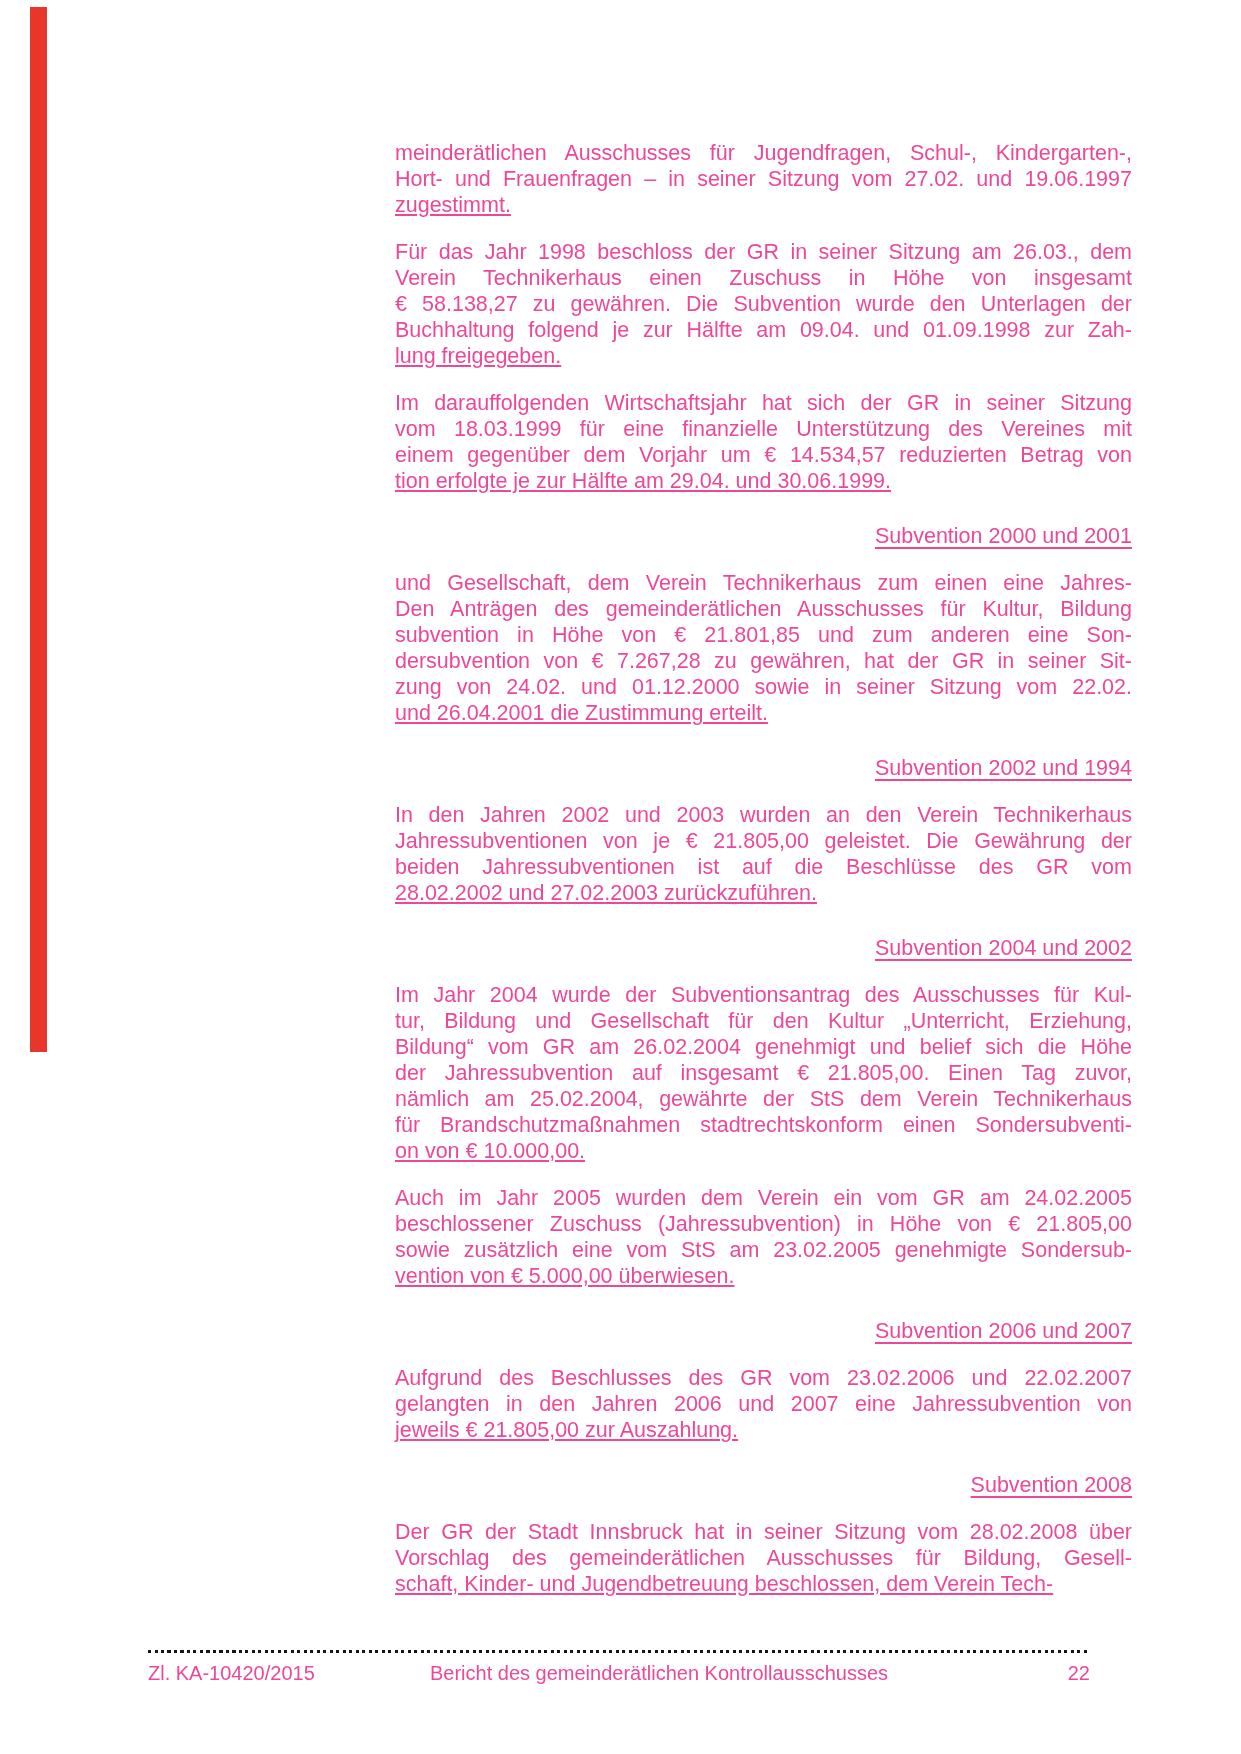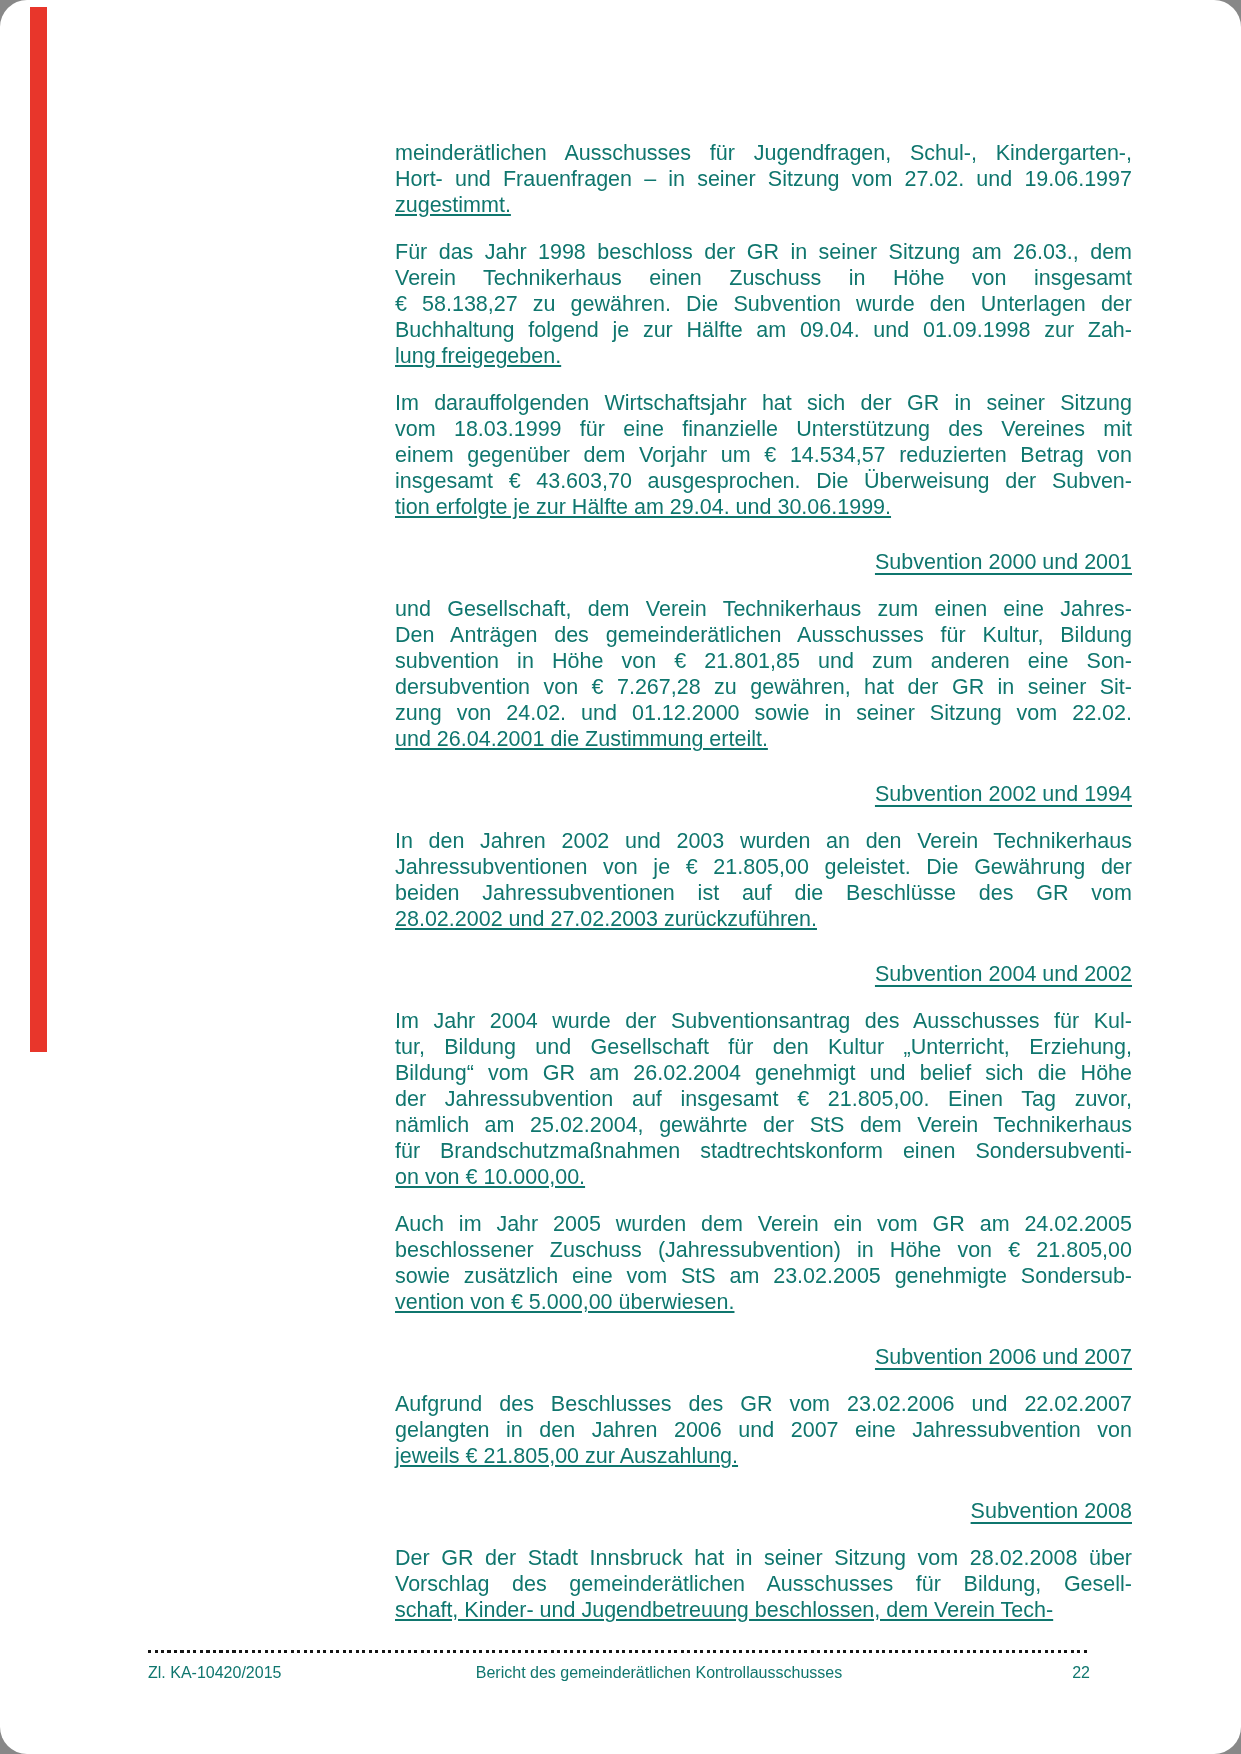--- a/index.html
+++ b/index.html
@@ -48,52 +48,51 @@
     left:148px;top:1650px;
     width:942px;height:3px;
     background-image:repeating-linear-gradient(to right,#161616 0 3px,transparent 3px 6.5px);
   }
   .footer-row{
     position:absolute;
     left:148px;top:1661px;
     width:942px;
     display:flex;
     align-items:center;
-    font-size:16px;
+    font-size:20px;
     line-height:24px;
     gap:16px;
   }
   .footer-left{width:200px;text-align:left;}
   .footer-center{flex:1;text-align:center;}
   .footer-right{width:120px;text-align:right;}
 </style>
 </head>
 <body>
 
-<div class="page" style="background: rgb(255, 255, 255); color: #0f766e; border-radius: 27px;">
+<div class="page" style="background: rgb(255, 255, 255); color: #ec4899;">
   <div class="change-bar" style="background: rgb(232, 54, 43);"></div>
 
   <main class="body-col">
       <div class="para">
         <div class="jline">meinderätlichen Ausschusses für Jugendfragen, Schul-, Kindergarten-,</div>
         <div class="jline">Hort- und Frauenfragen – in seiner Sitzung vom 27.02. und 19.06.1997</div>
         <div class="jline last">zugestimmt.</div>
       </div>
       <div class="para">
         <div class="jline">Für das Jahr 1998 beschloss der GR in seiner Sitzung am 26.03., dem</div>
         <div class="jline">Verein Technikerhaus einen Zuschuss in Höhe von insgesamt</div>
         <div class="jline">€ 58.138,27 zu gewähren. Die Subvention wurde den Unterlagen der</div>
         <div class="jline">Buchhaltung folgend je zur Hälfte am 09.04. und 01.09.1998 zur Zah-</div>
         <div class="jline last">lung freigegeben.</div>
       </div>
       <div class="para">
         <div class="jline">Im darauffolgenden Wirtschaftsjahr hat sich der GR in seiner Sitzung</div>
         <div class="jline">vom 18.03.1999 für eine finanzielle Unterstützung des Vereines mit</div>
         <div class="jline">einem gegenüber dem Vorjahr um € 14.534,57 reduzierten Betrag von</div>
-        <div class="jline">insgesamt € 43.603,70 ausgesprochen. Die Überweisung der Subven-</div>
         <div class="jline last">tion erfolgte je zur Hälfte am 29.04. und 30.06.1999.</div>
       </div>
       <div class="heading"><span class="hl">Subvention 2000 und 2001</span></div>
       <div class="para">
         <div class="jline">und Gesellschaft, dem Verein Technikerhaus zum einen eine Jahres-</div>
         <div class="jline">Den Anträgen des gemeinderätlichen Ausschusses für Kultur, Bildung</div>
         <div class="jline">subvention in Höhe von € 21.801,85 und zum anderen eine Son-</div>
         <div class="jline">dersubvention von € 7.267,28 zu gewähren, hat der GR in seiner Sit-</div>
         <div class="jline">zung von 24.02. und 01.12.2000 sowie in seiner Sitzung vom 22.02.</div>
         <div class="jline last">und 26.04.2001 die Zustimmung erteilt.</div>

